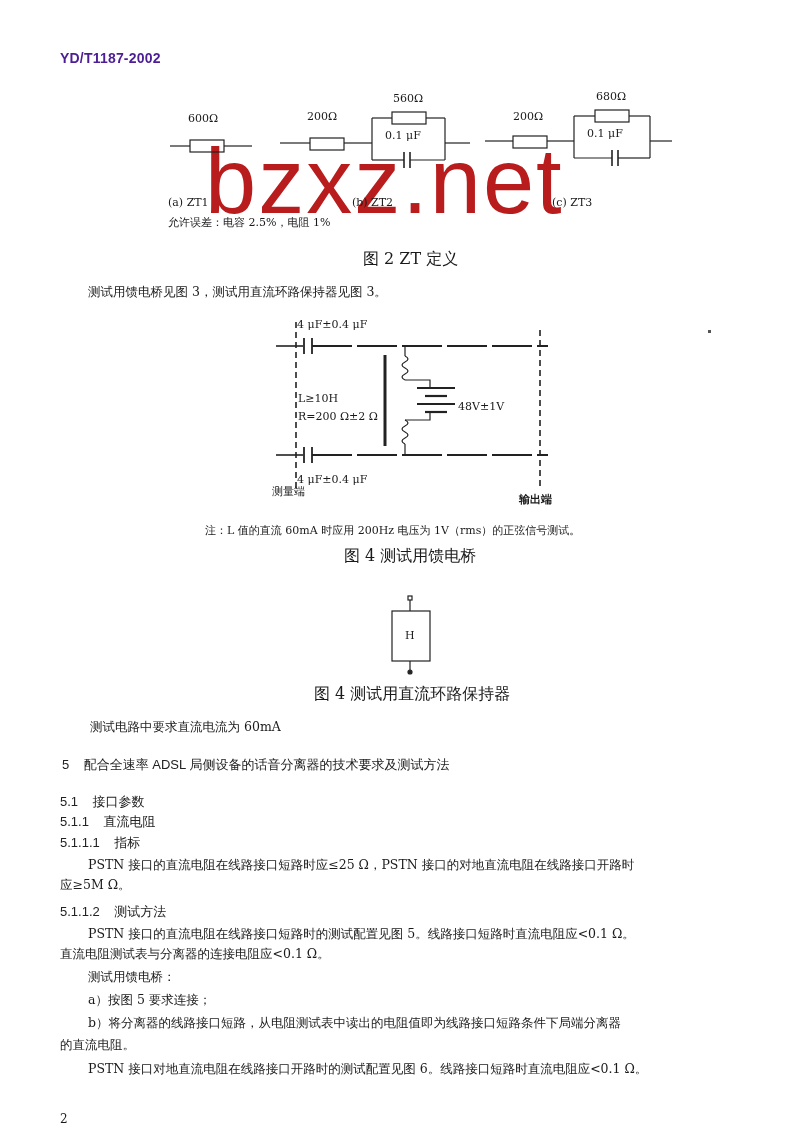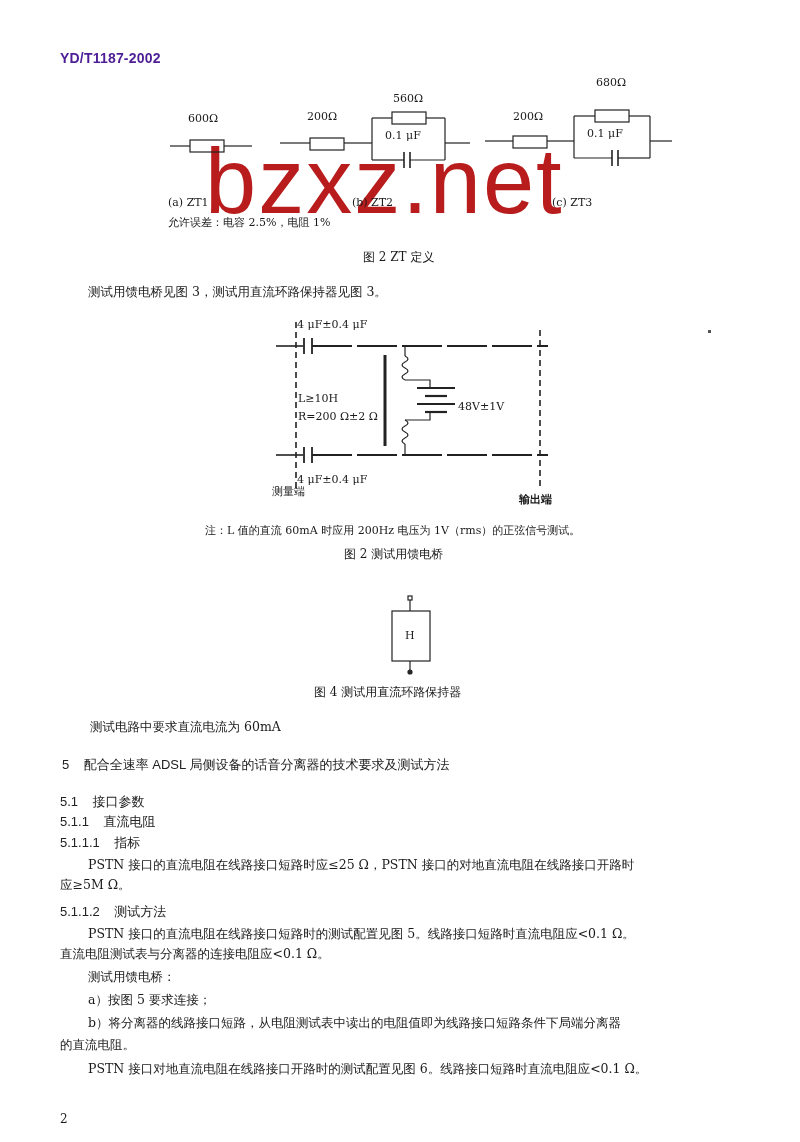--- a/index.html
+++ b/index.html
@@ -2,21 +2,21 @@
 <html><head>
 <meta charset="utf-8">
 <style>
   html, body { margin: 0; padding: 0; background: #ffffff; }
   body { width: 800px; height: 1142px; position: relative; overflow: hidden;
          font-family: "DejaVu Serif", "Liberation Serif", serif; color: #1a1a1a; }
   .abs { position: absolute; }
   .header { left: 60px; top: 50px; font-family: "Liberation Sans", "DejaVu Sans", sans-serif;
             font-size: 14px; font-weight: bold; letter-spacing: 0.2px; color: #4c1d95; }
   .sm { font-size: 11px; }
-  .cap { font-size: 12px; }
+  .cap { font-size: 16px; }
   .body-text { font-size: 12.5px; line-height: 1.5; }
   .heading { font-family: "Liberation Sans", "DejaVu Sans", sans-serif; font-size: 13px; color: #222; text-align: right; }
   .watermark { left: 205px; top: 135px; font-family: "Liberation Sans", sans-serif; font-weight: normal;
                font-size: 92px; color: #b91c1c; letter-spacing: 2px; line-height: 1; z-index: 0; }
   svg { position: absolute; overflow: visible; }
   .z1 { z-index: 1; }
   .page-num { left: 60px; top: 1112px; font-size: 12px; }
   .para { width: 710px; }
 </style>
 </head>
@@ -65,21 +65,21 @@
     <line x1="618" y1="158" x2="650" y2="158"></line>
     <line x1="650" y1="141" x2="672" y2="141"></line>
   </g>
 </svg>
 
 <div class="abs sm z1" style="left:188px;top:112px">600Ω</div>
 <div class="abs sm z1" style="left:307px;top:110px">200Ω</div>
 <div class="abs sm z1" style="left:393px;top:92px">560Ω</div>
 <div class="abs sm z1" style="left:385px;top:129px">0.1 μF</div>
 <div class="abs sm z1" style="left:513px;top:110px">200Ω</div>
-<div class="abs sm z1" style="left:596px;top:76px">680Ω</div>
+<div class="abs sm z1" style="left:596px;top:90px">680Ω</div>
 <div class="abs sm z1" style="left:587px;top:127px">0.1 μF</div>
 
 <div class="abs sm z1" style="left:168px;top:196px">(a)  ZT1</div>
 <div class="abs sm z1" style="left:352px;top:196px">(b)  ZT2</div>
 <div class="abs sm z1" style="left:552px;top:196px">(c)  ZT3</div>
 <div class="abs sm z1" style="left:168px;top:215px">允许误差：电容 2.5%，电阻 1%</div>
 <div class="abs cap z1" style="left:363px;top:249px">图 2   ZT 定义</div>
 
 <div class="abs body-text" style="left:88px;top:283px">测试用馈电桥见图 3，测试用直流环路保持器见图 3。</div>
 
@@ -117,21 +117,21 @@
 </svg>
 <div class="abs sm" style="left:297px;top:318px">4 μF±0.4 μF</div>
 <div class="abs sm" style="left:297px;top:473px">4 μF±0.4 μF</div>
 <div class="abs sm" style="left:298px;top:392px">L≥10H</div>
 <div class="abs sm" style="left:298px;top:410px">R=200 Ω±2 Ω</div>
 <div class="abs sm" style="left:458px;top:400px">48V±1V</div>
 <div class="abs sm" style="left:272px;top:484px;font-weight:normal">测量端</div>
 <div class="abs sm" style="left:519px;top:492px;font-weight:bold">输出端</div>
 <div class="abs" style="left:708px;top:330px;width:3px;height:3px;background:#555"></div>
 <div class="abs sm" style="left:205px;top:523px">注：L 值的直流 60mA 时应用 200Hz 电压为 1V（rms）的正弦信号测试。</div>
-<div class="abs cap" style="left:344px;top:546px">图 2   测试用馈电桥</div>
+<div class="abs cap" style="left:344px;top:546px">图 4   测试用馈电桥</div>
 
 <svg style="left:0;top:0" width="800" height="700">
   <g stroke="#222" fill="none" stroke-width="1.2">
     <rect x="408" y="596" width="4" height="4"></rect>
     <line x1="410" y1="600" x2="410" y2="611"></line>
     <rect x="392" y="611" width="38" height="50"></rect>
     <line x1="410" y1="661" x2="410" y2="670"></line>
     <circle cx="410" cy="672" r="2" fill="#222"></circle>
   </g>
 </svg>

